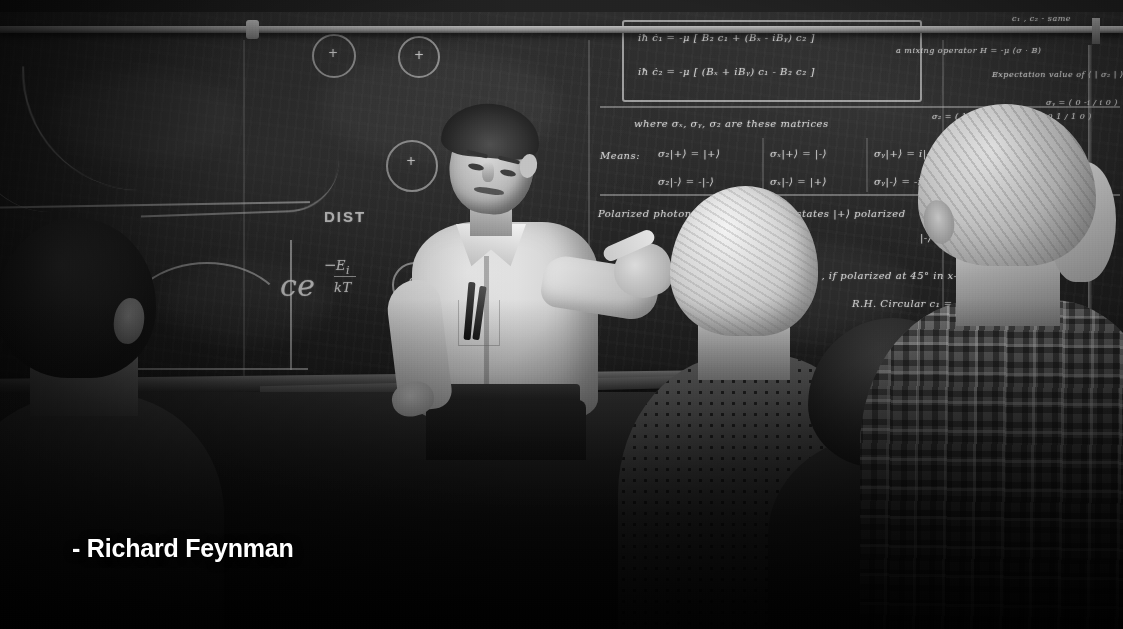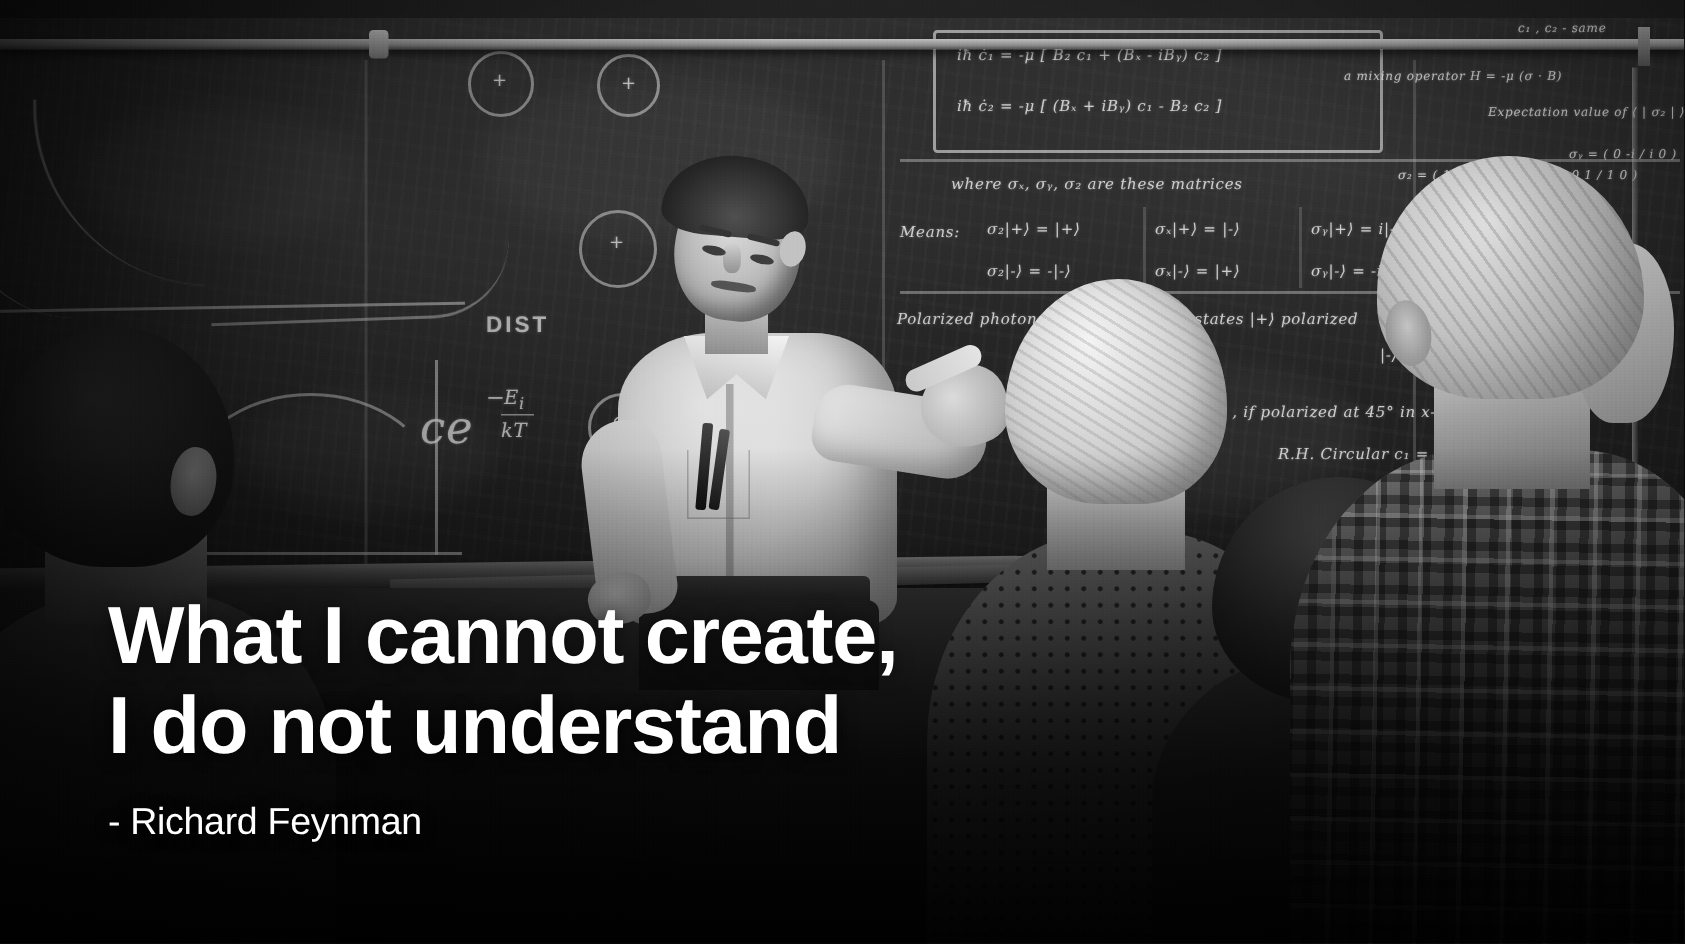--- a/index.html
+++ b/index.html
@@ -384,21 +384,21 @@
     font-size:54px;
     line-height:60px;
     letter-spacing:-.8px;
     white-space:pre-line;
     text-shadow:0 1px 12px rgba(0,0,0,.55);
   }
   .attrib{
     margin-top:20px;
     color:#ffffff;
     font-family:"Liberation Sans", sans-serif;
-    font-weight:400;
+    font-weight:700;
     font-size:25px;
     letter-spacing:-.2px;
     text-shadow:0 1px 10px rgba(0,0,0,.55);
   }
 </style>
 </head>
 <body>
 
 <div id="stage">
 
@@ -545,18 +545,16 @@
       <div class="sr-ear"></div>
     </div>
 
     <div class="vignette"></div>
     <div class="left-scrim"></div>
     <div class="bottom-scrim"></div>
     <div class="grain"></div>
   </div>
 
   <div class="overlay">
-    <div class="quote">What I cannot create,
-I do not understand</div>
     <div class="attrib">- Richard Feynman</div>
   </div>
 
 </div>
 
 </body></html>

